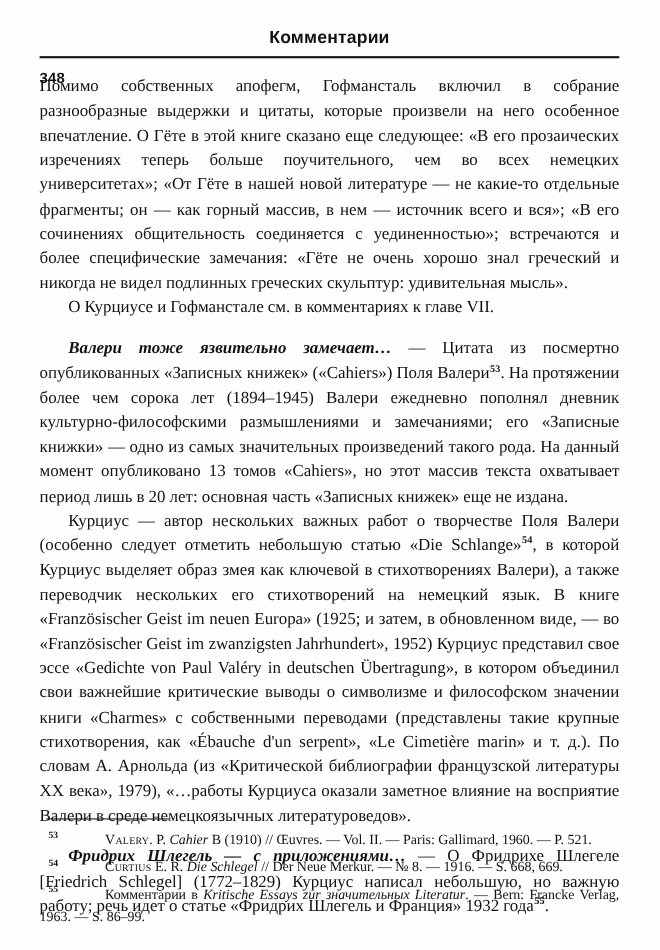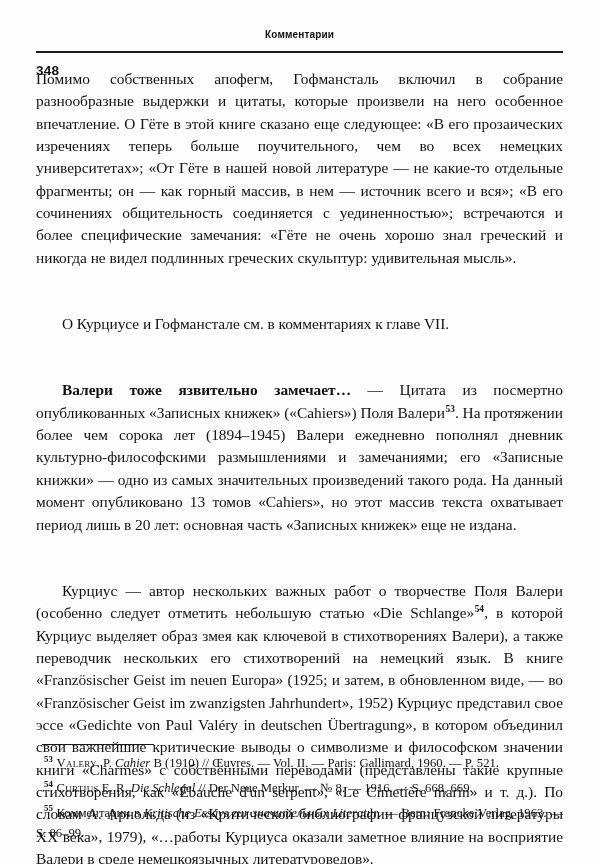--- a/index.html
+++ b/index.html
@@ -46,21 +46,21 @@
     line-height: 18px;
     margin-top: 36px;
   }
   .running-title {
     position: absolute;
     left: 0;
     right: 0;
     top: 0;
     text-align: center;
     font-family: "Liberation Sans", "DejaVu Sans", sans-serif;
-    font-size: 10px;
+    font-size: 16px;
     font-weight: 600;
     letter-spacing: 0.15px;
     color: #111;
     line-height: 18px;
   }
   .head-rule {
     position: absolute;
     left: 36px;
     right: 37px;
     top: 51px;
@@ -81,27 +81,27 @@
     font-size: 15.4px;
     line-height: 22.35px;
     text-align: justify;
     text-justify: inter-word;
     hyphens: manual;
     word-spacing: -0.1px;
     letter-spacing: -0.02px;
   }
   p.body.indent {
     text-indent: 26px;
-    margin-top: 44px;
   }
   p.gap-before {
     margin-top: 15px;
   }
 
   .lead {
+    font-style: italic;
     font-weight: bold;
   }
 
   sup.fnref {
     font-size: 9.3px;
     line-height: 0;
     vertical-align: 0.62em;
     font-weight: 600;
     letter-spacing: 0.1px;
     padding-left: 0.5px;
@@ -133,20 +133,21 @@
     vertical-align: 0.66em;
     line-height: 0;
     font-weight: 600;
     margin-left: 8px;
     margin-right: 3.5px;
     letter-spacing: 0.1px;
   }
   .smallcaps {
     font-variant: small-caps;
     letter-spacing: 0.25px;
+    margin-left: 39px;
   }
   .ital {
     font-style: italic;
   }
 </style>
 </head>
 <body>
 
 <div class="page">
 

